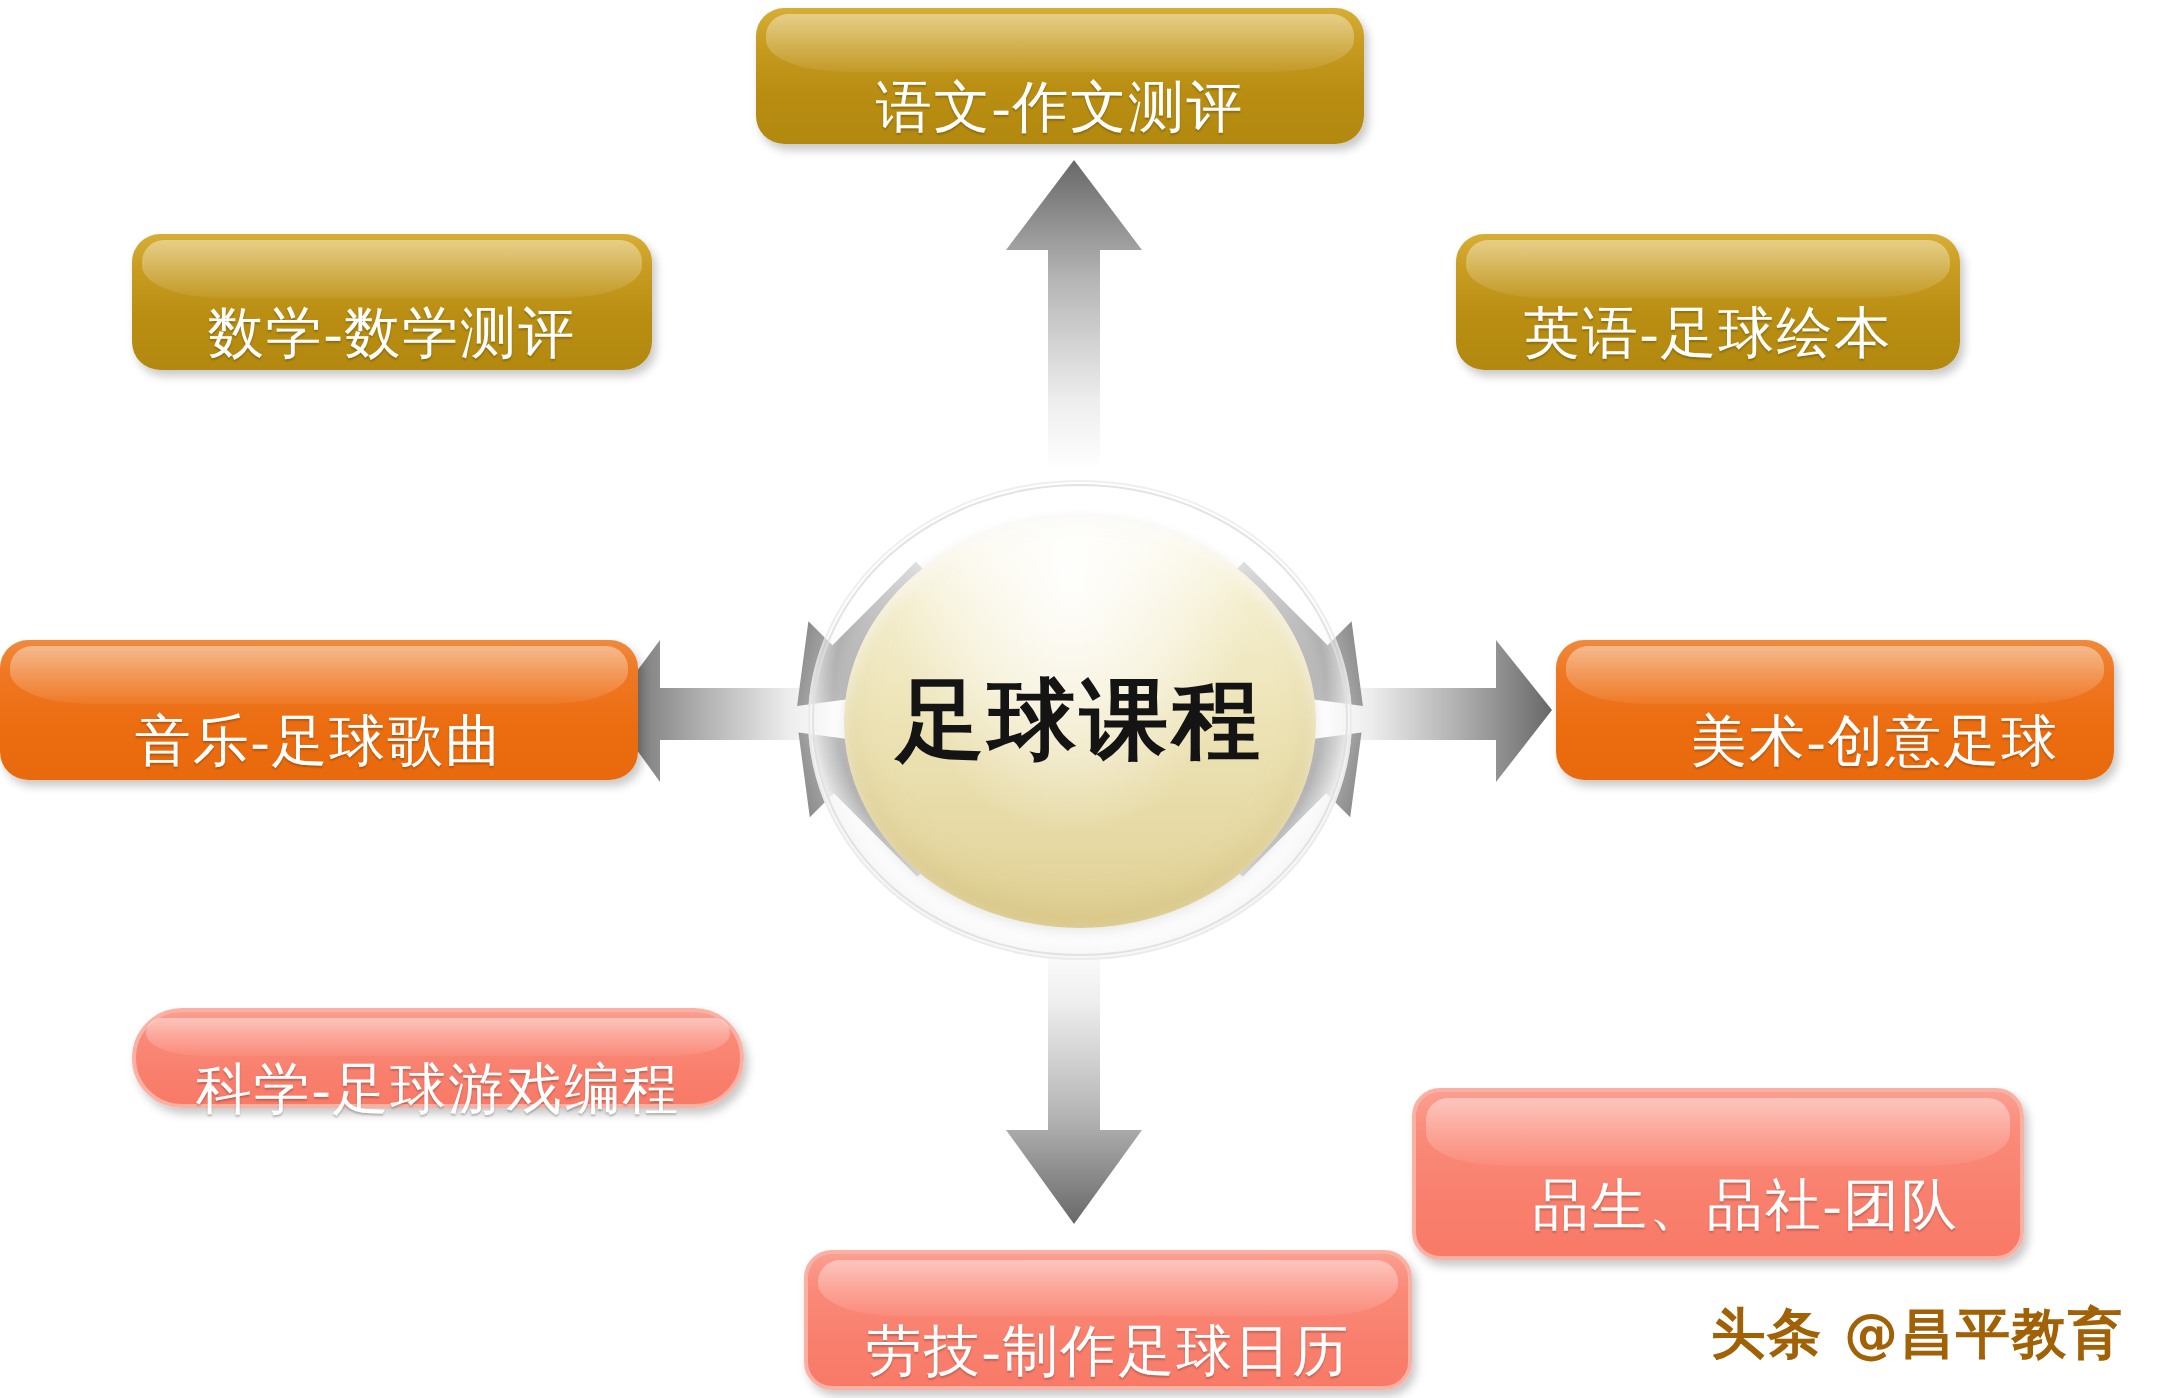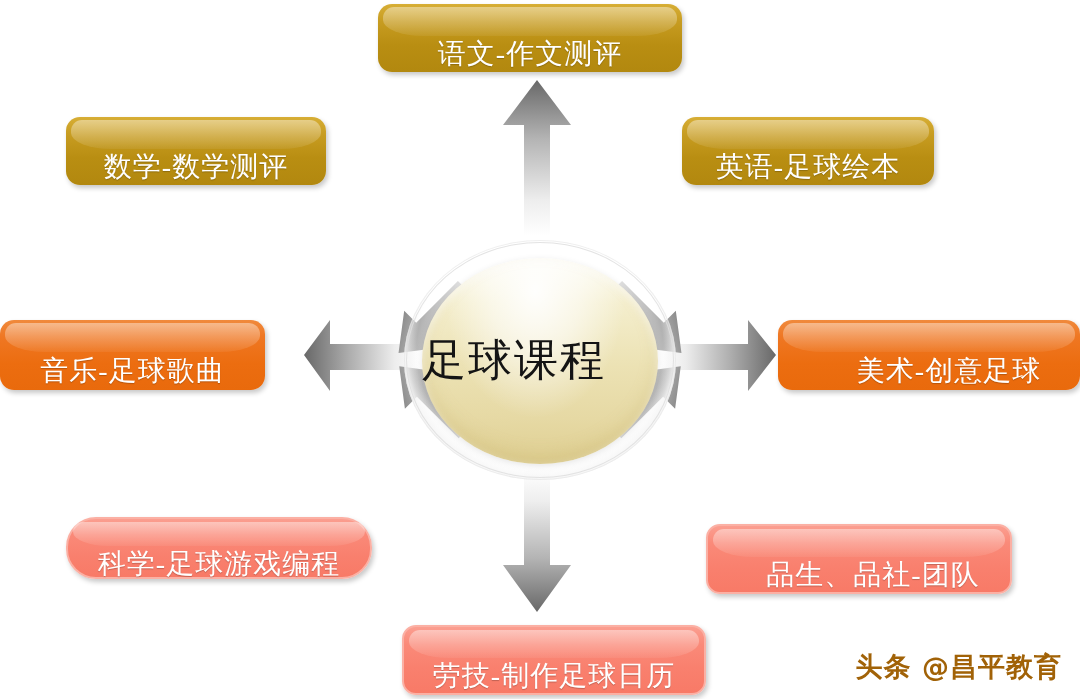--- a/index.html
+++ b/index.html
@@ -56,21 +56,22 @@
     border-radius: 50%;
     background:
       radial-gradient(ellipse at 48% 16%, rgba(255,255,255,0.95) 0%, rgba(255,255,255,0.55) 26%, rgba(255,255,255,0) 52%),
       linear-gradient(180deg, #fdfcf2 0%, #f4eecd 22%, #ece2b4 52%, #e6d9a4 78%, #dfcf92 100%);
     box-shadow:
       inset 0 -8px 16px rgba(200,180,110,0.35),
       inset 0 3px 8px rgba(255,255,255,0.85),
       0 2px 7px rgba(0,0,0,0.10);
     display: flex;
     align-items: center;
-    justify-content: flex-start;
+    justify-content: center;
+    font-weight: bold;
   }
   .hub-label {
     font-size: 44px;
     color: #141414;
     letter-spacing: 2px;
     white-space: nowrap;
     line-height: 1;
   }
 
   
@@ -111,25 +112,25 @@
     background: linear-gradient(180deg, #f08a3c 0%, #ef7723 24%, #ec6d10 62%, #e96a0c 100%);
   }
   .node.salmon {
     background: linear-gradient(180deg, #fb9e90 0%, #fa8a79 26%, #f9806e 62%, #f87a67 100%);
     border: 2px solid #fbb0a4;
   }
 
   
   #node-chinese { left: 378px; top: 4px;   width: 304px; height: 68px; }
   #node-math    { left: 66px;  top: 117px; width: 260px; height: 68px; }
-  #node-english { left: 682px; top: 117px; width: 252px; height: 68px; }
-  #node-music   { left: 0px;   top: 320px; width: 265px; height: 70px; }
-  #node-art     { left: 778px; top: 320px; width: 302px; height: 70px; padding-left: 40px; }
-  #node-science { left: 66px;  top: 517px; width: 306px; height: 62px; border-radius: 30px; }
-  #node-morals  { left: 706px; top: 524px; width: 306px; height: 70px; padding-left: 28px; }
+  #node-english { left: 728px; top: 117px; width: 252px; height: 68px; }
+  #node-music   { left: 0px;   top: 320px; width: 319px; height: 70px; }
+  #node-art     { left: 778px; top: 320px; width: 279px; height: 70px; padding-left: 40px; }
+  #node-science { left: 66px;  top: 504px; width: 306px; height: 50px; border-radius: 30px; }
+  #node-morals  { left: 706px; top: 544px; width: 306px; height: 86px; padding-left: 28px; }
   #node-labor   { left: 402px; top: 625px; width: 304px; height: 70px; align-items: center; }
 
   
   #watermark {
     position: absolute;
     right: 18px;
     bottom: 14px;
     font-family: "DejaVu Sans", "Liberation Sans", sans-serif;
     font-size: 27px;
     font-weight: bold;

